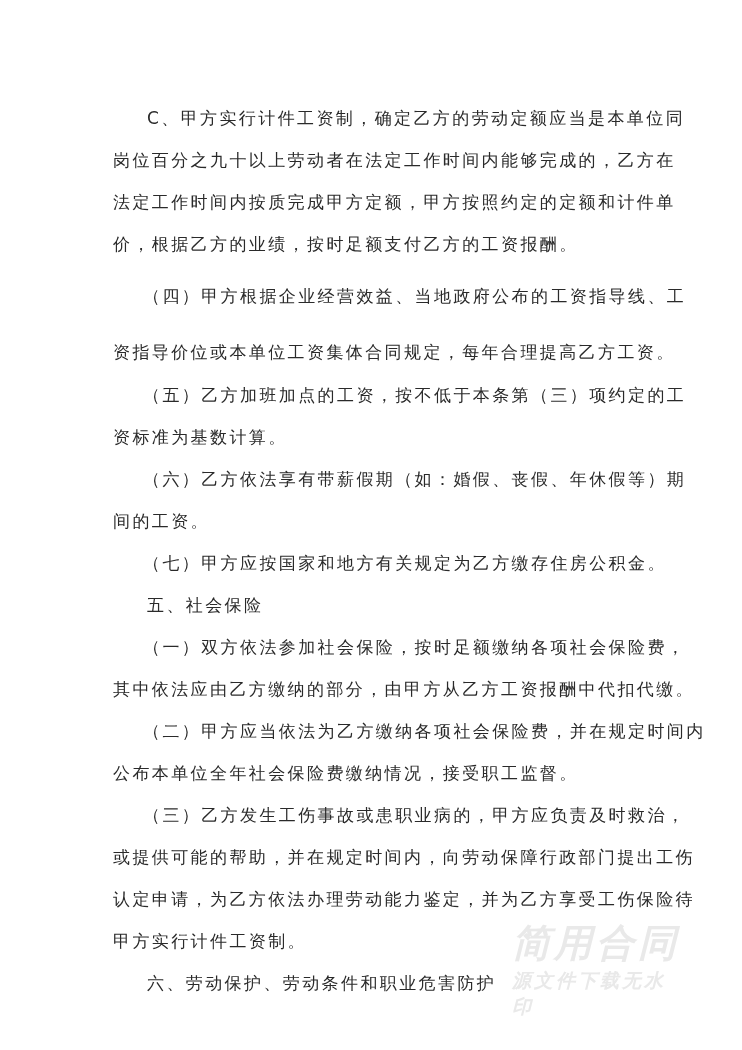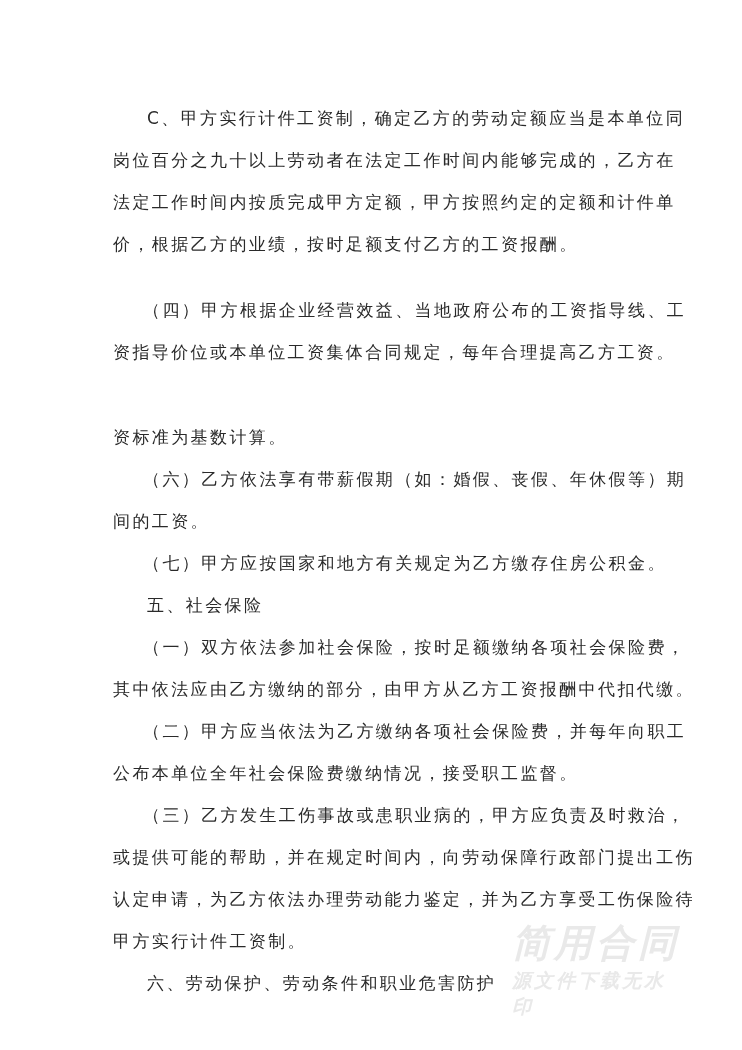--- a/index.html
+++ b/index.html
@@ -17,30 +17,31 @@
 </style>
 </head>
 <body>
 
 <div class="page">
   <div class="line indent" style="top:106px">C、甲方实行计件工资制，确定乙方的劳动定额应当是本单位同</div>
   <div class="line" style="top:190px">法定工作时间内按质完成甲方定额，甲方按照约定的定额和计件单</div>
   <div class="line" style="top:148px">岗位百分之九十以上劳动者在法定工作时间内能够完成的，乙方在</div>
 
   <div class="line" style="top:232px">价，根据乙方的业绩，按时足额支付乙方的工资报酬。</div>
-  <div class="line indent" style="top:298px; left:143px">（四）甲方根据企业经营效益、当地政府公布的工资指导线、工</div>
+  <div class="line indent" style="top:284px; left:143px">（四）甲方根据企业经营效益、当地政府公布的工资指导线、工</div>
   <div class="line" style="top:340px">资指导价位或本单位工资集体合同规定，每年合理提高乙方工资。</div>
+  <div class="line indent" style="top:383px; left:143px">（五）乙方加班加点的工资，按不低于本条第（三）项约定的工</div>
   <div class="line" style="top:425px">资标准为基数计算。</div>
   <div class="line indent" style="top:467px; left:143px">（六）乙方依法享有带薪假期（如：婚假、丧假、年休假等）期</div>
   <div class="line" style="top:509px">间的工资。</div>
   <div class="line indent" style="top:551px; left:143px">（七）甲方应按国家和地方有关规定为乙方缴存住房公积金。</div>
   <div class="line indent" style="top:593px">五、社会保险</div>
   <div class="line indent" style="top:635px; left:143px">（一）双方依法参加社会保险，按时足额缴纳各项社会保险费，</div>
   <div class="line" style="top:677px">其中依法应由乙方缴纳的部分，由甲方从乙方工资报酬中代扣代缴。</div>
-  <div class="line indent" style="top:719px; left:143px">（二）甲方应当依法为乙方缴纳各项社会保险费，并每年向职工</div>
+  <div class="line indent" style="top:719px; left:143px">（二）甲方应当依法为乙方缴纳各项社会保险费，并在规定时间内</div>
   <div class="line" style="top:761px">公布本单位全年社会保险费缴纳情况，接受职工监督。</div>
   <div class="line indent" style="top:803px; left:143px">（三）乙方发生工伤事故或患职业病的，甲方应负责及时救治，</div>
   <div class="line" style="top:845px">或提供可能的帮助，并在规定时间内，向劳动保障行政部门提出工伤</div>
   <div class="line" style="top:887px">认定申请，为乙方依法办理劳动能力鉴定，并为乙方享受工伤保险待</div>
   <div class="line" style="top:929px">甲方实行计件工资制。</div>
   <div class="line indent" style="top:971px">六、劳动保护、劳动条件和职业危害防护</div>
 
   <div class="wm wm1">简用合同</div>
   <div class="wm wm2">源文件下载无水印</div>
 </div>

